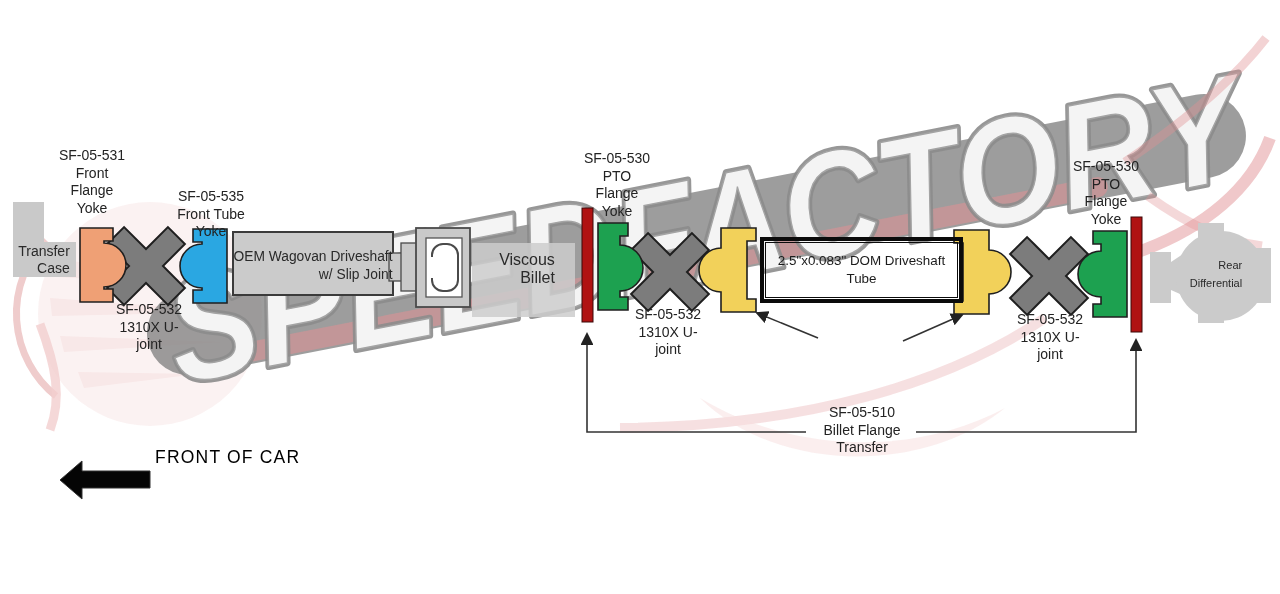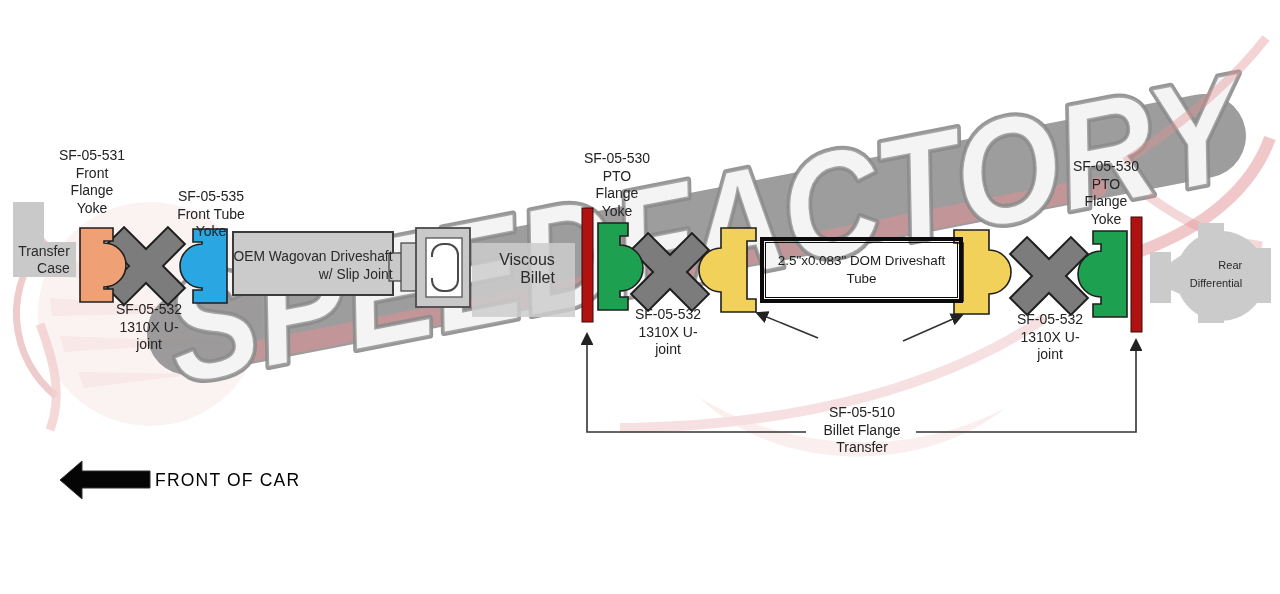--- a/index.html
+++ b/index.html
@@ -8,21 +8,21 @@
   #shapes{position:absolute;left:0;top:0;}
   .lbl{position:absolute;transform:translateX(-50%);text-align:center;
        font:14px/17.5px "Liberation Sans",sans-serif;color:#232323;white-space:nowrap;}
   .boxtext{position:absolute;transform:translateX(-50%);text-align:right;color:#2a2a2a;
        font:13.8px/17.5px "Liberation Sans",sans-serif;white-space:nowrap;}
   #dom-box{position:absolute;left:760px;top:237px;width:203px;height:66px;
        box-sizing:border-box;border:4px solid #0b0b0b;}
   #dom-box .inner{position:absolute;left:1px;top:1px;right:1px;bottom:1px;
        border:1.5px solid #0b0b0b;display:flex;flex-direction:column;justify-content:center;
        text-align:center;font:13.4px/17.6px "Liberation Sans",sans-serif;color:#1c1c1c;white-space:nowrap;}
-  #front-of-car-label{position:absolute;left:155px;top:470px;color:#000;
+  #front-of-car-label{position:absolute;left:155px;top:447px;color:#000;
        font:17.5px/20px "Liberation Sans",sans-serif;letter-spacing:1.2px;white-space:nowrap;}
 </style>
 </head>
 <body>
 
 <div id="stage">
 
 <svg id="shapes" width="1280" height="594" viewBox="0 0 1280 594">
   <defs>
     <marker id="ah" viewBox="0 0 10 10" refX="8.5" refY="5" markerWidth="8" markerHeight="8" orient="auto-start-reverse">

